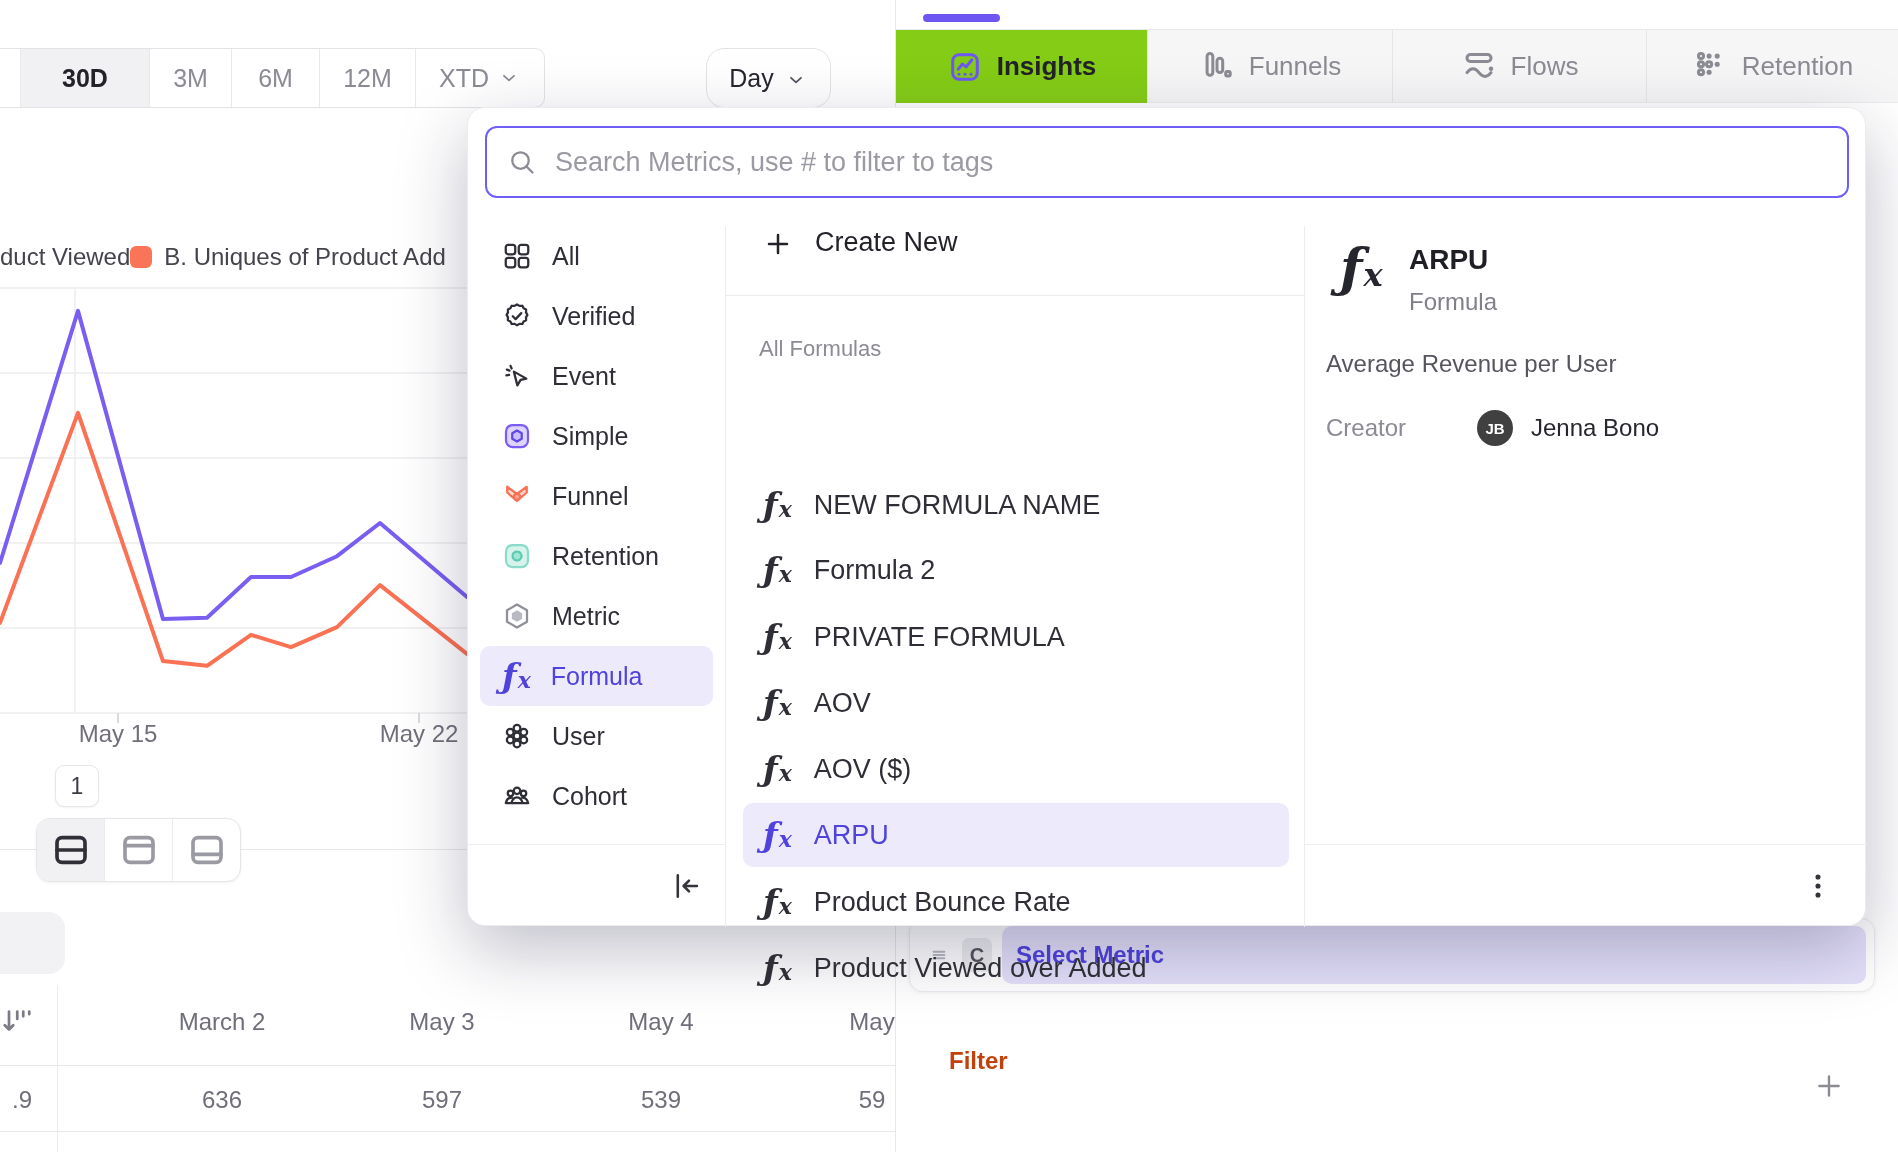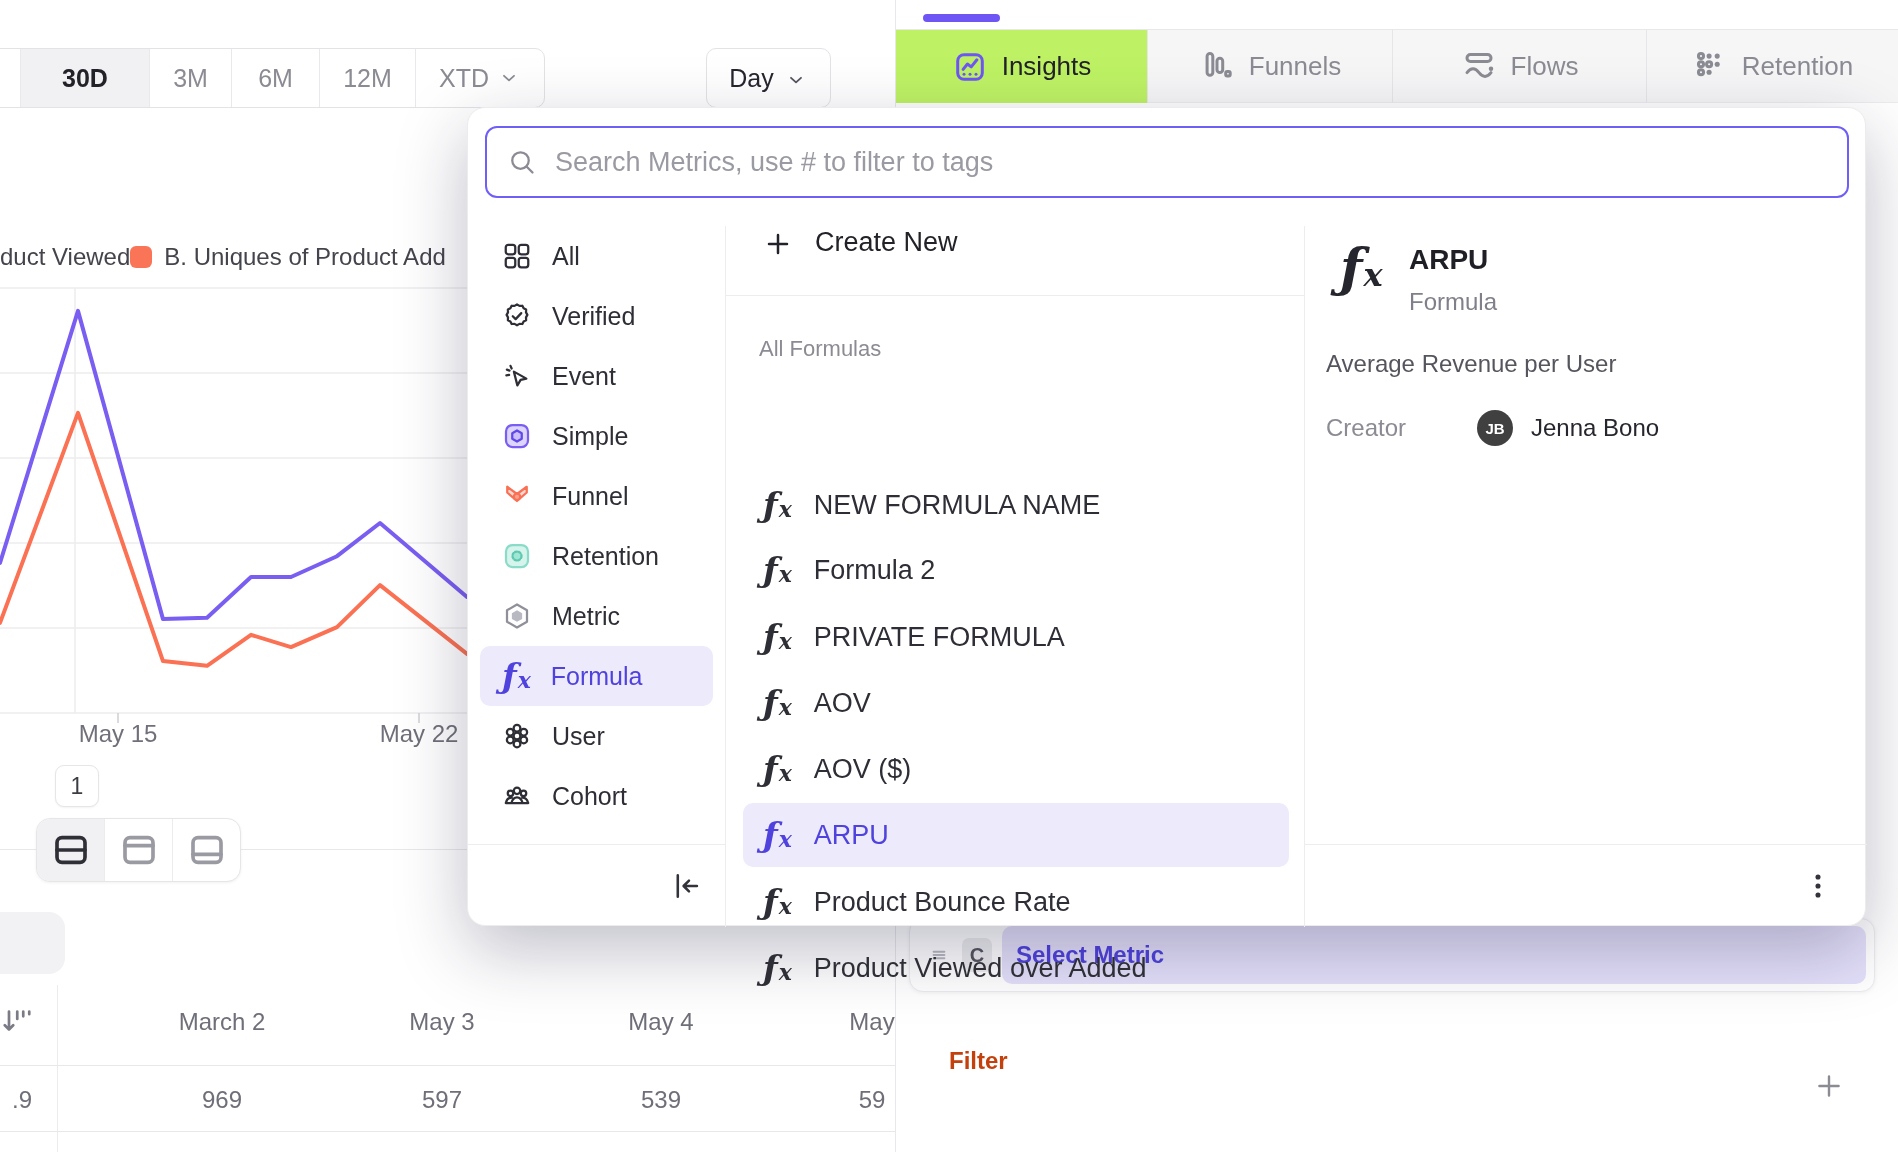--- a/index.html
+++ b/index.html
@@ -8,21 +8,21 @@
   .ic{display:inline-block;vertical-align:middle;flex:0 0 auto}
   svg.ic{fill:none;stroke:currentColor;stroke-width:1.8;stroke-linecap:round;stroke-linejoin:round}
 
   
   #left{position:absolute;left:0;top:0;width:895px;height:1152px;background:#fff}
   #time-seg{position:absolute;left:-36px;top:48px;height:60px;display:flex;border:1px solid #e3e3e6;border-radius:10px;background:#fff;overflow:hidden;box-sizing:border-box}
   .seg-cell{display:flex;align-items:center;justify-content:center;gap:8px;font-size:25px;color:#8b8b94;border-left:1px solid #e9e9ec;box-sizing:border-box;cursor:pointer}
   .seg-cell:first-child{border-left:none}
   .seg-cell.sel{background:#f1f1f3;color:#222229;font-weight:700}
   .seg-cell .ic{width:26px;height:26px;color:#8b8b94}
-  #day-btn{position:absolute;left:706px;top:48px;width:125px;height:60px;border:1px solid #e3e3e6;border-radius:10px;display:flex;align-items:center;justify-content:center;gap:10px;font-size:25px;font-weight:500;color:#26262e;background:#fff;box-sizing:border-box;cursor:pointer}
+  #day-btn{position:absolute;left:706px;top:48px;width:125px;height:60px;border:1px solid #e3e3e6;border-radius:18px;display:flex;align-items:center;justify-content:center;gap:10px;font-size:25px;font-weight:500;color:#26262e;background:#fff;box-sizing:border-box;cursor:pointer}
   #day-btn .ic{width:24px;height:24px;color:#55555e}
   #legend{position:absolute;left:0;top:240px;width:467px;height:34px;overflow:hidden;display:flex;align-items:center;gap:0;font-size:24px;color:#44444c;font-weight:500;white-space:nowrap}
   .legend-item{display:flex;align-items:center;gap:12px}
   .sw{width:22px;height:22px;border-radius:6px}
   #chart-svg{position:absolute;left:0;top:0;width:895px;height:1152px;pointer-events:none}
   #page-btn{position:absolute;left:55px;top:765px;width:44px;height:42px;border:1px solid #e6e6e9;border-radius:9px;background:#fff;box-shadow:0 1px 2px rgba(0,0,0,.05);display:flex;align-items:center;justify-content:center;font-size:23px;color:#3c3c44;box-sizing:border-box;cursor:pointer}
   #div850{position:absolute;left:0;top:849px;width:467px;height:1px;background:#e8e8ea}
   #layout-toggle{position:absolute;left:36px;top:818px;height:64px;display:flex;border:1px solid #e6e6e9;border-radius:14px;background:#fff;box-shadow:0 1px 3px rgba(0,0,0,.06);overflow:hidden;z-index:2;box-sizing:border-box}
   .lt-cell{width:67px;display:flex;align-items:center;justify-content:center;color:#9a9aa2;border-left:1px solid #ececef;cursor:pointer}
   .lt-cell:first-child{border-left:none;background:#f1f1f3;color:#2f2f37}
@@ -36,21 +36,21 @@
   .td{position:absolute;top:1086px;width:180px;text-align:center;font-size:24px;color:#6f6f79}
   #row-label{position:absolute;left:-40px;top:1086px;width:72px;text-align:right;font-size:24px;color:#6f6f79}
 
   
   #right{position:absolute;left:895px;top:0;width:1003px;height:1152px;background:#fff;border-left:1px solid #e8e8ea;box-sizing:border-box}
   #tab-underline{position:absolute;left:27px;top:14px;width:77px;height:8px;border-radius:4px;background:#6e56f5}
   #top-div{position:absolute;left:0;top:29px;width:1003px;height:1px;background:#e8e8ea}
   #tabbar{position:absolute;left:0;top:30px;width:1002px;height:73px;display:flex}
   .tab{display:flex;align-items:center;justify-content:center;gap:14px;background:#f6f6f7;color:#8b8b94;font-size:26px;border-right:1px solid #e6e6e9;border-bottom:1px solid #ececef;box-sizing:border-box;cursor:pointer}
   .tab:last-child{border-right:none}
-  .tab.active{background:#bef264;color:#222229;font-weight:400;border-bottom:none}
+  .tab.active{background:#84cc16;color:#222229;font-weight:700;border-bottom:none}
   .tab .ic{width:36px;height:36px;stroke-width:2}
   .tab.active .ic{color:#6e56f5}
   #select-card{position:absolute;left:13px;top:918px;width:966px;height:74px;background:#fff;border:1px solid #ececef;border-radius:14px;box-shadow:0 1px 4px rgba(0,0,0,.06);display:flex;align-items:center;padding:0 8px 0 16px;box-sizing:border-box;gap:10px;cursor:pointer}
   #drag-handle{width:26px;height:26px;color:#b9b9c0}
   #metric-badge{width:30px;height:34px;background:#ececee;border-radius:7px;display:flex;align-items:center;justify-content:center;font-size:20px;font-weight:700;color:#55555e}
   #select-field{flex:1;height:58px;background:#e4e0fa;border-radius:10px;display:flex;align-items:center;padding-left:14px;color:#4f42dd;font-size:24px;font-weight:600}
   #filter-label{position:absolute;left:53px;top:1047px;font-size:24px;font-weight:700;color:#c2410c}
   #filter-plus{position:absolute;left:917px;top:1070px;width:32px;height:32px;color:#8b8b94;cursor:pointer;stroke-width:1.6}
 
   
@@ -174,21 +174,21 @@
     <div id="tbl-vline"></div>
     <div id="h1065"></div>
     <div id="h1131"></div>
     <div id="thead">
         <span class="th" style="left:132px">March 2</span>
         <span class="th" style="left:352px">May 3</span>
         <span class="th" style="left:571px">May 4</span>
         <span class="th" style="left:782px">May</span>
       </div>
     <div id="trow">
-        <span class="td" style="left:132px">969</span>
+        <span class="td" style="left:132px">636</span>
         <span class="td" style="left:352px">597</span>
         <span class="td" style="left:571px">539</span>
         <span class="td" style="left:782px">59</span>
       </div>
     <div id="row-label">.9</div>
   </section>
 
   <section id="right">
     <div id="tab-underline"></div>
     <div id="top-div"></div>

